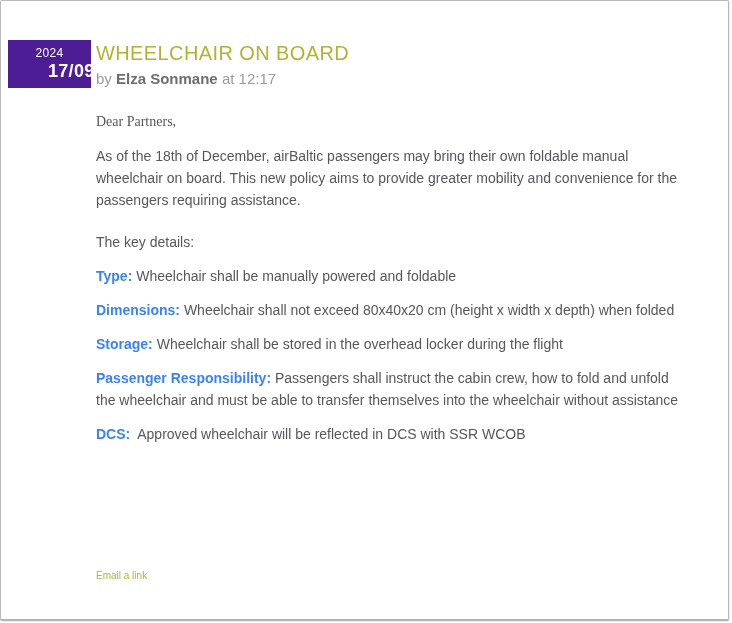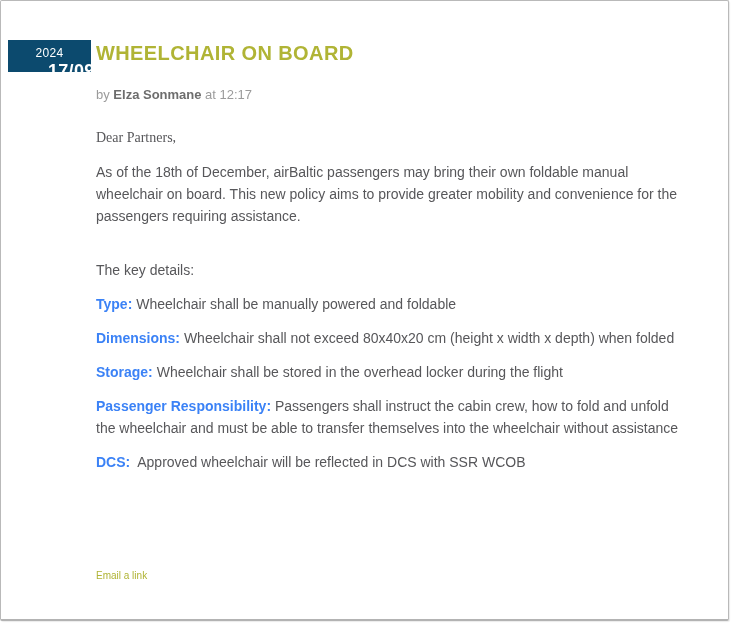--- a/index.html
+++ b/index.html
@@ -13,53 +13,53 @@
     position:absolute; left:0; top:0;
     width:727px; height:618px;
     background:#ffffff;
     border:1px solid #b9b9b9;
     border-bottom:2px solid #b3b3b3;
     border-radius:2px;
     box-shadow:1px 1px 1px rgba(0,0,0,0.08);
   }
   .badge {
     position:absolute; left:7px; top:39px;
-    width:83px; height:32px;
-    background:#0c4a6e;
+    width:83px; height:48px;
+    background:#4c1d95;
     color:#ffffff;
     text-align:center;
   }
   .badge-year { font-size:12px; margin-top:6px; letter-spacing:0.3px; }
   .badge-day  { font-size:18px; font-weight:bold; margin-top:1px; letter-spacing:0.3px;margin-left:40px; }
   .content {
     position:absolute; left:95px; top:42px;
     width:596px;
     color:#57575a;
     font-size:14px;
     line-height:22px;
   }
   h1.title {
     margin:0;
     font-size:20px;
     line-height:20px;
-    font-weight:700;
+    font-weight:400;
     letter-spacing:0.4px;
     color:#b0b435;
   }
   .byline {
-    margin-top:24px;
-    font-size:13px;
+    margin-top:8px;
+    font-size:15px;
     line-height:16px;
     color:#9b9b9b;
     white-space:pre-wrap;
   }
   .byline .author { color:#6d6d6d; font-weight:bold; }
   .para { margin:12px 0 0 0; }
   .greeting { margin-top:24px;font-family:Liberation Serif, serif; }
-  .gap-lg { margin-top:32px; }
+  .gap-lg { margin-top:20px; }
   .detail { white-space:pre-wrap; }
   .detail b { color:#3b82f6; }
   .email-link {
     position:absolute; left:95px; top:569px;
     font-size:10px;
     color:#b0b435;
     text-decoration:none;
     cursor:pointer;
   }
 </style>

